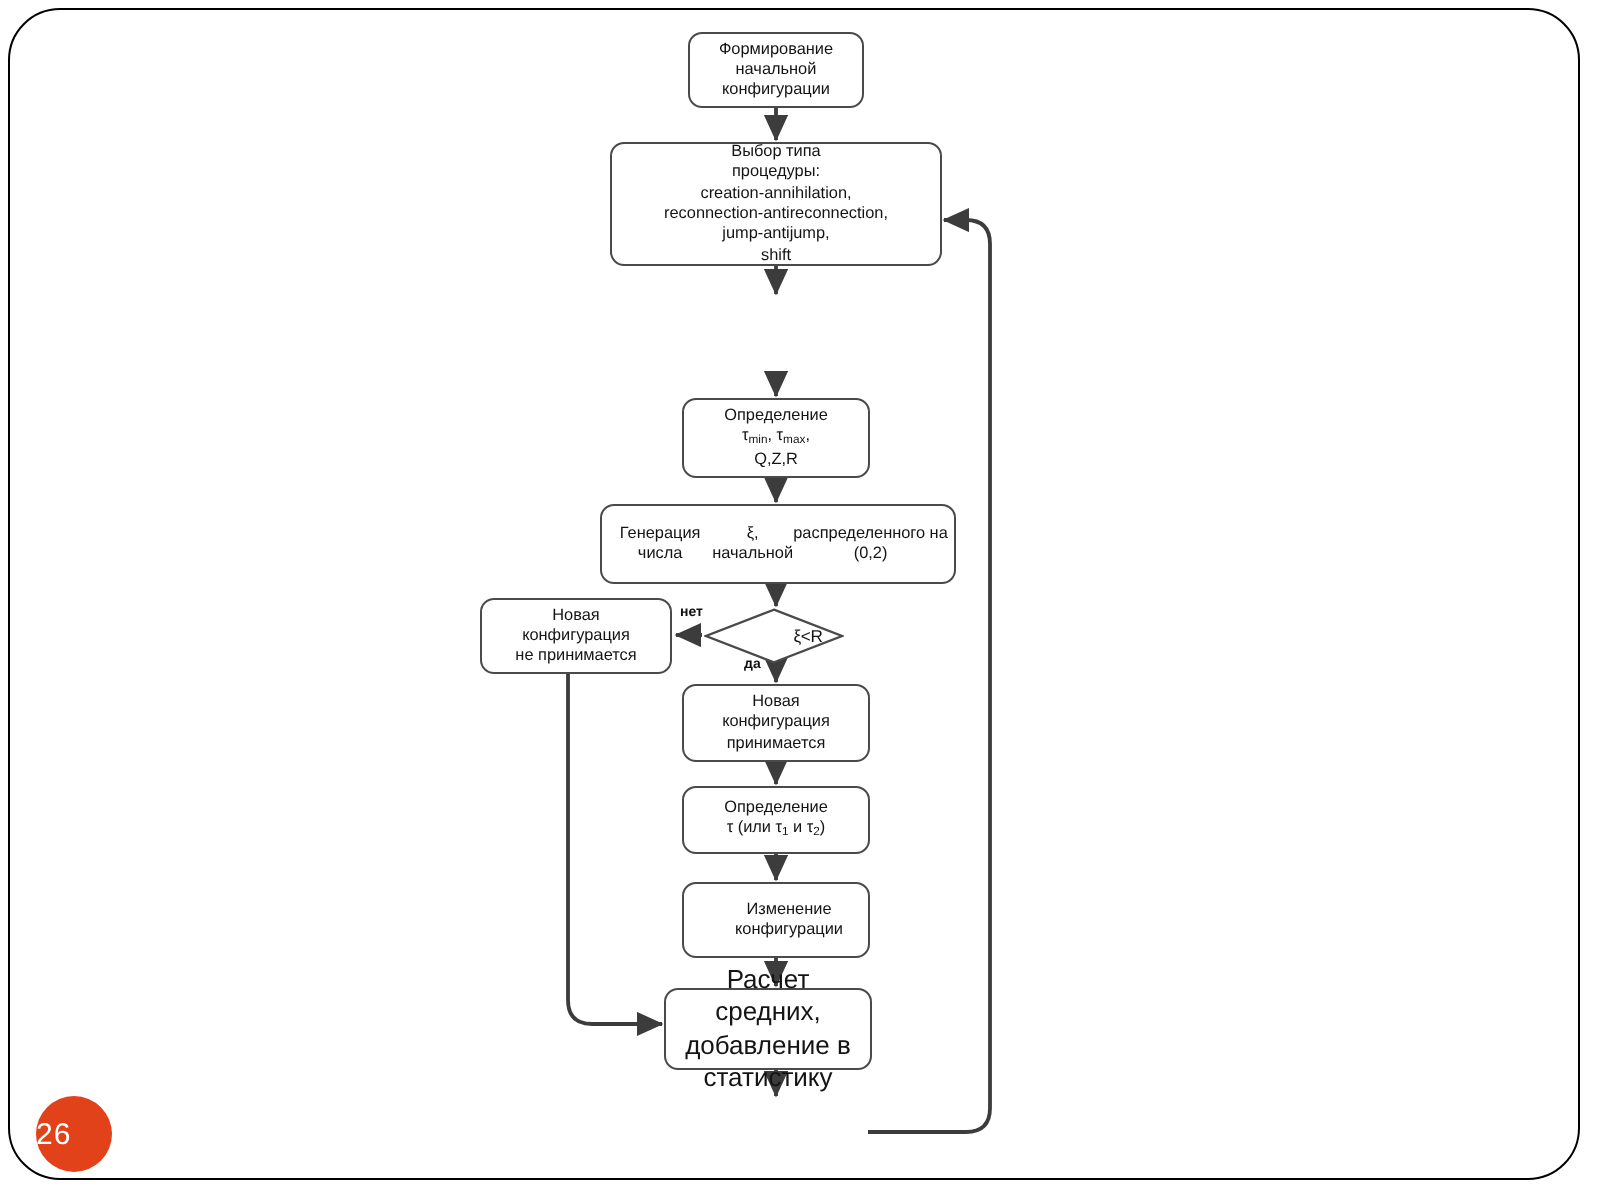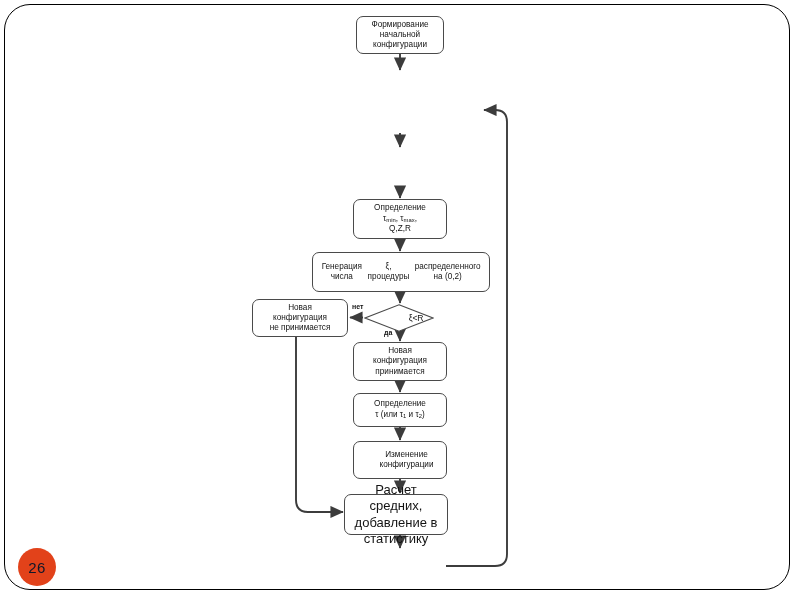--- a/index.html
+++ b/index.html
@@ -34,32 +34,32 @@
   }
   
   #page-badge {
     position: absolute;
     left: 18px;
     top: 548px;
     width: 38px;
     height: 38px;
     border-radius: 50%;
     background: #e2421a;
-    color: #0f172a;
+    color: #ffffff;
     font-size: 15px;
     display: flex;
     align-items: center;
-    justify-content: center;
+    justify-content: flex-start;
     letter-spacing: 0.5px;
   }
 
   
   #chart {
     position: absolute;
-    left: 12px;
+    left: 0;
     top: 0;
     width: 736px;
     height: 600px;
   }
   #chart svg {
     position: absolute;
     left: 0;
     top: 0;
   }
 
@@ -155,33 +155,41 @@
         <path d="M434,566 L483,566 Q495,566 495,554 L495,122 Q495,110 483,110 L472,110"></path>
       </g>
     </svg>
 
     <div class="node" style="left:344px; top:16px; width:88px; height:38px; font-size:8.2px;">
       <span class="txt">Формирование
 начальной
 конфигурации</span>
     </div>
 
+    <div class="node" style="left:305px; top:71px; width:166px; height:62px; font-size:8.2px;">
+      <span class="txt">Выбор типа
+процедуры:
+creation-annihilation,
+reconnection-antireconnection,
+jump-antijump,
+shift</span>
+    </div>
 
 
     <div class="node" style="left:341px; top:199px; width:94px; height:40px; font-size:8.2px; flex-direction:column;">
       <span>Определение</span>
       <span>
         <span>τ</span><sub>min</sub><span>, τ</span><sub>max</sub><span>,</span>
       </span>
       <span>Q,Z,R</span>
     </div>
 
     <div class="node" style="left:300px; top:252px; width:178px; height:40px; font-size:8.2px; ">
       <span>Генерация числа</span>
-      <span>ξ, процедуры</span>
+      <span>ξ, начальной</span>
       <span>распределенного на (0,2)</span>
     </div>
 
     <div class="decision" style="left:352px; top:304px; width:70px; height:28px; font-size:8.6px;">
       <svg width="70" height="28">
         <polygon points="35,0.8 69,14 35,27.2 1,14" fill="#ffffff" stroke="#4a4a4a" stroke-width="1.1"></polygon>
       </svg>
       <span class="dtxt">ξ&lt;R</span>
     </div>
 

